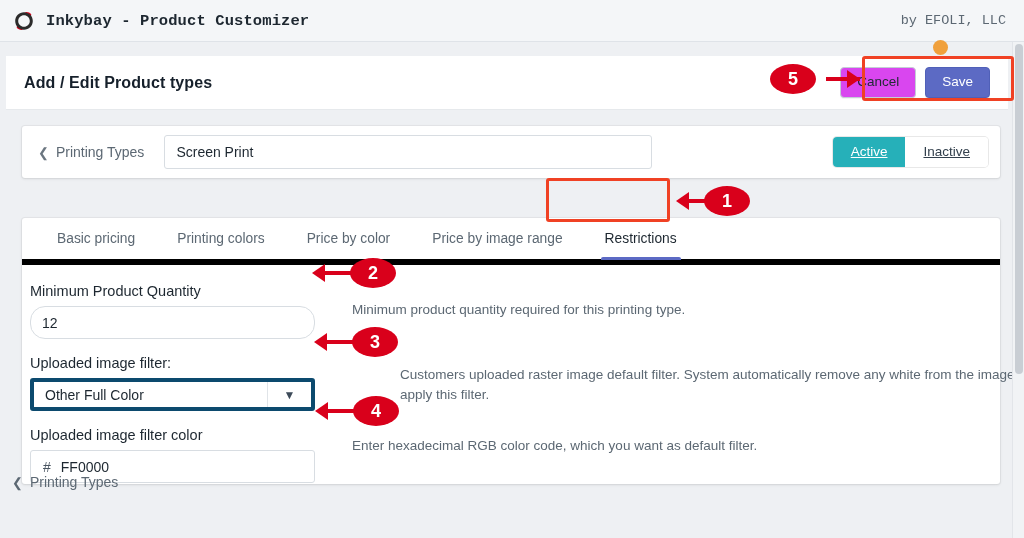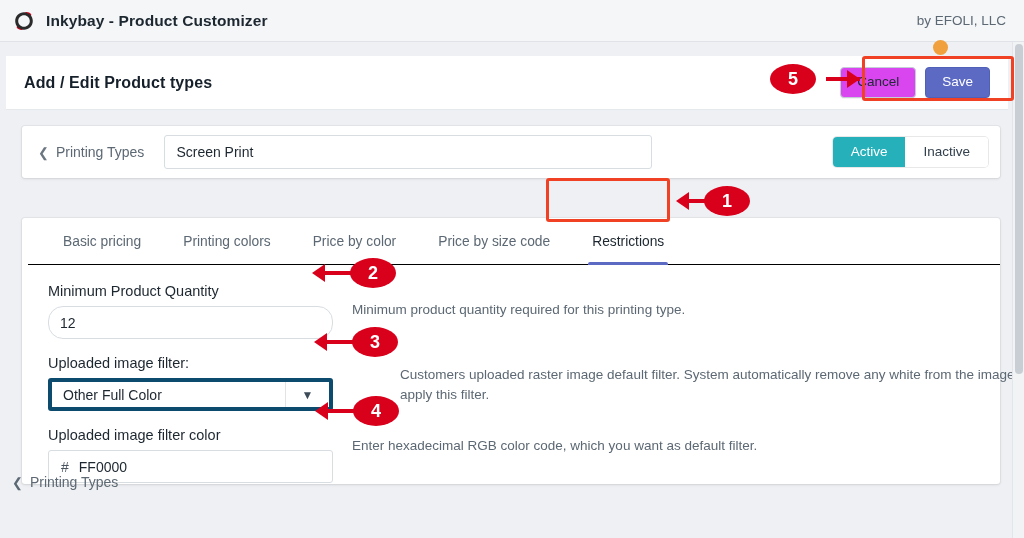--- a/index.html
+++ b/index.html
@@ -21,20 +21,21 @@
   .appbar {
     position: absolute;
     left: 0; top: 0;
     width: 1024px;
     height: 42px;
     background: #f4f6f8;
     border-bottom: 1px solid #dfe3e8;
     display: flex;
     align-items: center;
     padding: 0 18px 0 12px;
+    font-family: Liberation Mono, monospace;
   }
   .appbar-left { display: flex; align-items: center; gap: 10px; }
   .logo-mark {
     width: 24px; height: 24px;
     position: relative;
     flex: none;
   }
   .app-title {
     font-size: 15.5px;
     font-weight: 600;
@@ -162,63 +163,63 @@
     overflow: hidden;
     box-shadow: 0 0 0 1px rgba(63,63,68,.12);
   }
   .toggle-btn {
     font-family: "Liberation Sans", sans-serif;
     font-size: 13.5px;
     padding: 8px 18px;
     border: none;
     cursor: pointer;
     line-height: 1.1;
+    text-decoration: underline;
   }
   .toggle-active { background: #26b0b9; color: #fff; }
   .toggle-inactive { background: #fff; color: #33404d; }
 
   
   .card {
     position: absolute;
     left: 22px; top: 176px;
     width: 978px;
     height: 266px;
     background: #ffffff;
     border-radius: 3px;
     box-shadow: 0 0 0 1px rgba(63,63,68,.05), 0 1px 3px rgba(63,63,68,.12);
   }
 
   .tabs {
     display: flex;
     align-items: stretch;
     height: 47px;
-    border-bottom: 1px solid #000000;
+    border-bottom: 6px solid #000000;
     padding-left: 14px;
-    margin-left: 6px;
   }
   .tab {
     display: flex;
     align-items: center;
     padding: 0 21px;
     font-size: 13.8px;
     color: #5c6873;
     cursor: pointer;
     position: relative;
   }
   .tab.selected { color: #1d2730; }
   .tab.selected::after {
     content: "";
     position: absolute;
     left: 17px; right: 17px; bottom: -1px;
     height: 3px;
     background: #5c6ac4;
     border-radius: 2px 2px 0 0;
   }
 
-  .panel { padding: 18px 0 0 26px; position: relative; }
+  .panel { padding: 18px 0 0 8px; position: relative; }
 
   .field-label {
     font-size: 14.5px;
     color: #1d2730;
     margin-bottom: 7px;
   }
   .field-row { margin-bottom: 16px; position: relative; }
 
   .text-input {
     width: 285px;
@@ -400,21 +401,21 @@
       <div class="tab">
         <span>Basic pricing</span>
       </div>
       <div class="tab">
         <span>Printing colors</span>
       </div>
       <div class="tab">
         <span>Price by color</span>
       </div>
       <div class="tab">
-        <span>Price by size code</span>
+        <span>Price by image range</span>
       </div>
       <div class="tab selected">
         <span>Restrictions</span>
       </div>
     </div>
 
     <div class="panel">
 
       <div class="field-row">
         <div class="field-label">Minimum Product Quantity</div>

